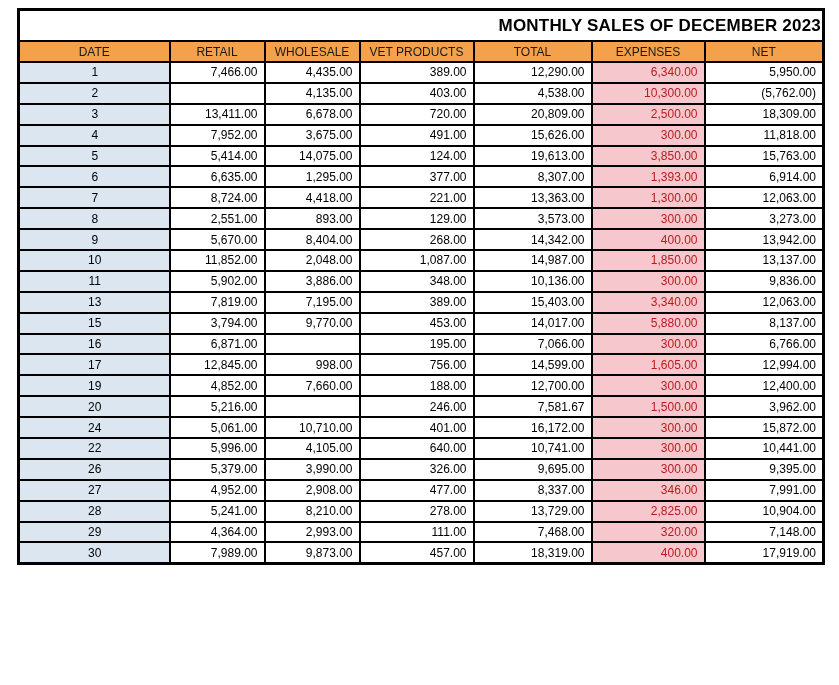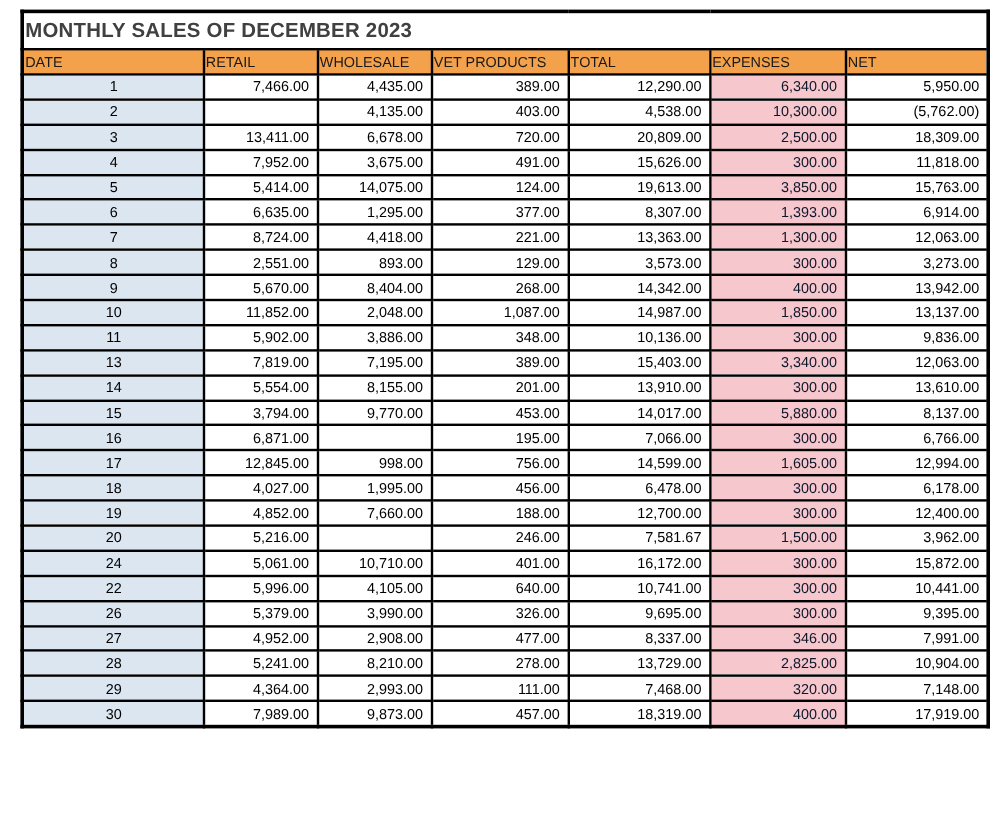--- a/index.html
+++ b/index.html
@@ -27,50 +27,50 @@
   }
   table.sheet th, table.sheet td {
     border: 2px solid #000000;
     overflow: hidden;
     white-space: nowrap;
   }
   table.sheet { border: 3px solid #000000; }
   th.title-cell {
     height: 27px;
     background: #ffffff;
-    color: #404040;
+    color: #000000;
     font-size: 17px;
     font-weight: bold;
-    text-align: left;
+    text-align: right;
     letter-spacing: 0.2px;
   }
   tr.head-row th {
     height: 17px;
     background: #f4a14b;
     color: #1a1a1a;
     font-size: 12px;
     font-weight: 400;
-    text-align: left;
+    text-align: center;
   }
   tbody td {
     height: 16.9px;
     font-size: 12px;
     color: #000000;
     background: #ffffff;
     text-align: right;
     padding-right: 6px;
   }
   td.c-date {
     background: #dce6f1;
     text-align: center;
     padding-right: 0;
   }
   td.c-exp {
     background: #f7c7ce;
-    color: #0f172a;
+    color: #b91c1c;
   }
   td.dash { padding-right: 26px; }
   col.w-date { width: 151px; }
   col.w-retail { width: 95px; }
   col.w-wholesale { width: 95px; }
   col.w-vet { width: 114px; }
   col.w-total { width: 118px; }
   col.w-exp { width: 113px; }
   col.w-net { width: 119px; }
 </style>
@@ -205,29 +205,20 @@
         <tr>
           <td class="c-date">13</td>
           <td>7,819.00</td>
           <td>7,195.00</td>
           <td>389.00</td>
           <td>15,403.00</td>
           <td class="c-exp">3,340.00</td>
           <td>12,063.00</td>
         </tr>
         <tr>
-          <td class="c-date">14</td>
-          <td>5,554.00</td>
-          <td>8,155.00</td>
-          <td>201.00</td>
-          <td>13,910.00</td>
-          <td class="c-exp">300.00</td>
-          <td>13,610.00</td>
-        </tr>
-        <tr>
           <td class="c-date">15</td>
           <td>3,794.00</td>
           <td>9,770.00</td>
           <td>453.00</td>
           <td>14,017.00</td>
           <td class="c-exp">5,880.00</td>
           <td>8,137.00</td>
         </tr>
         <tr>
           <td class="c-date">16</td>
@@ -241,29 +232,20 @@
         <tr>
           <td class="c-date">17</td>
           <td>12,845.00</td>
           <td>998.00</td>
           <td>756.00</td>
           <td>14,599.00</td>
           <td class="c-exp">1,605.00</td>
           <td>12,994.00</td>
         </tr>
         <tr>
-          <td class="c-date">18</td>
-          <td>4,027.00</td>
-          <td>1,995.00</td>
-          <td>456.00</td>
-          <td>6,478.00</td>
-          <td class="c-exp">300.00</td>
-          <td>6,178.00</td>
-        </tr>
-        <tr>
           <td class="c-date">19</td>
           <td>4,852.00</td>
           <td>7,660.00</td>
           <td>188.00</td>
           <td>12,700.00</td>
           <td class="c-exp">300.00</td>
           <td>12,400.00</td>
         </tr>
         <tr>
           <td class="c-date">20</td>

